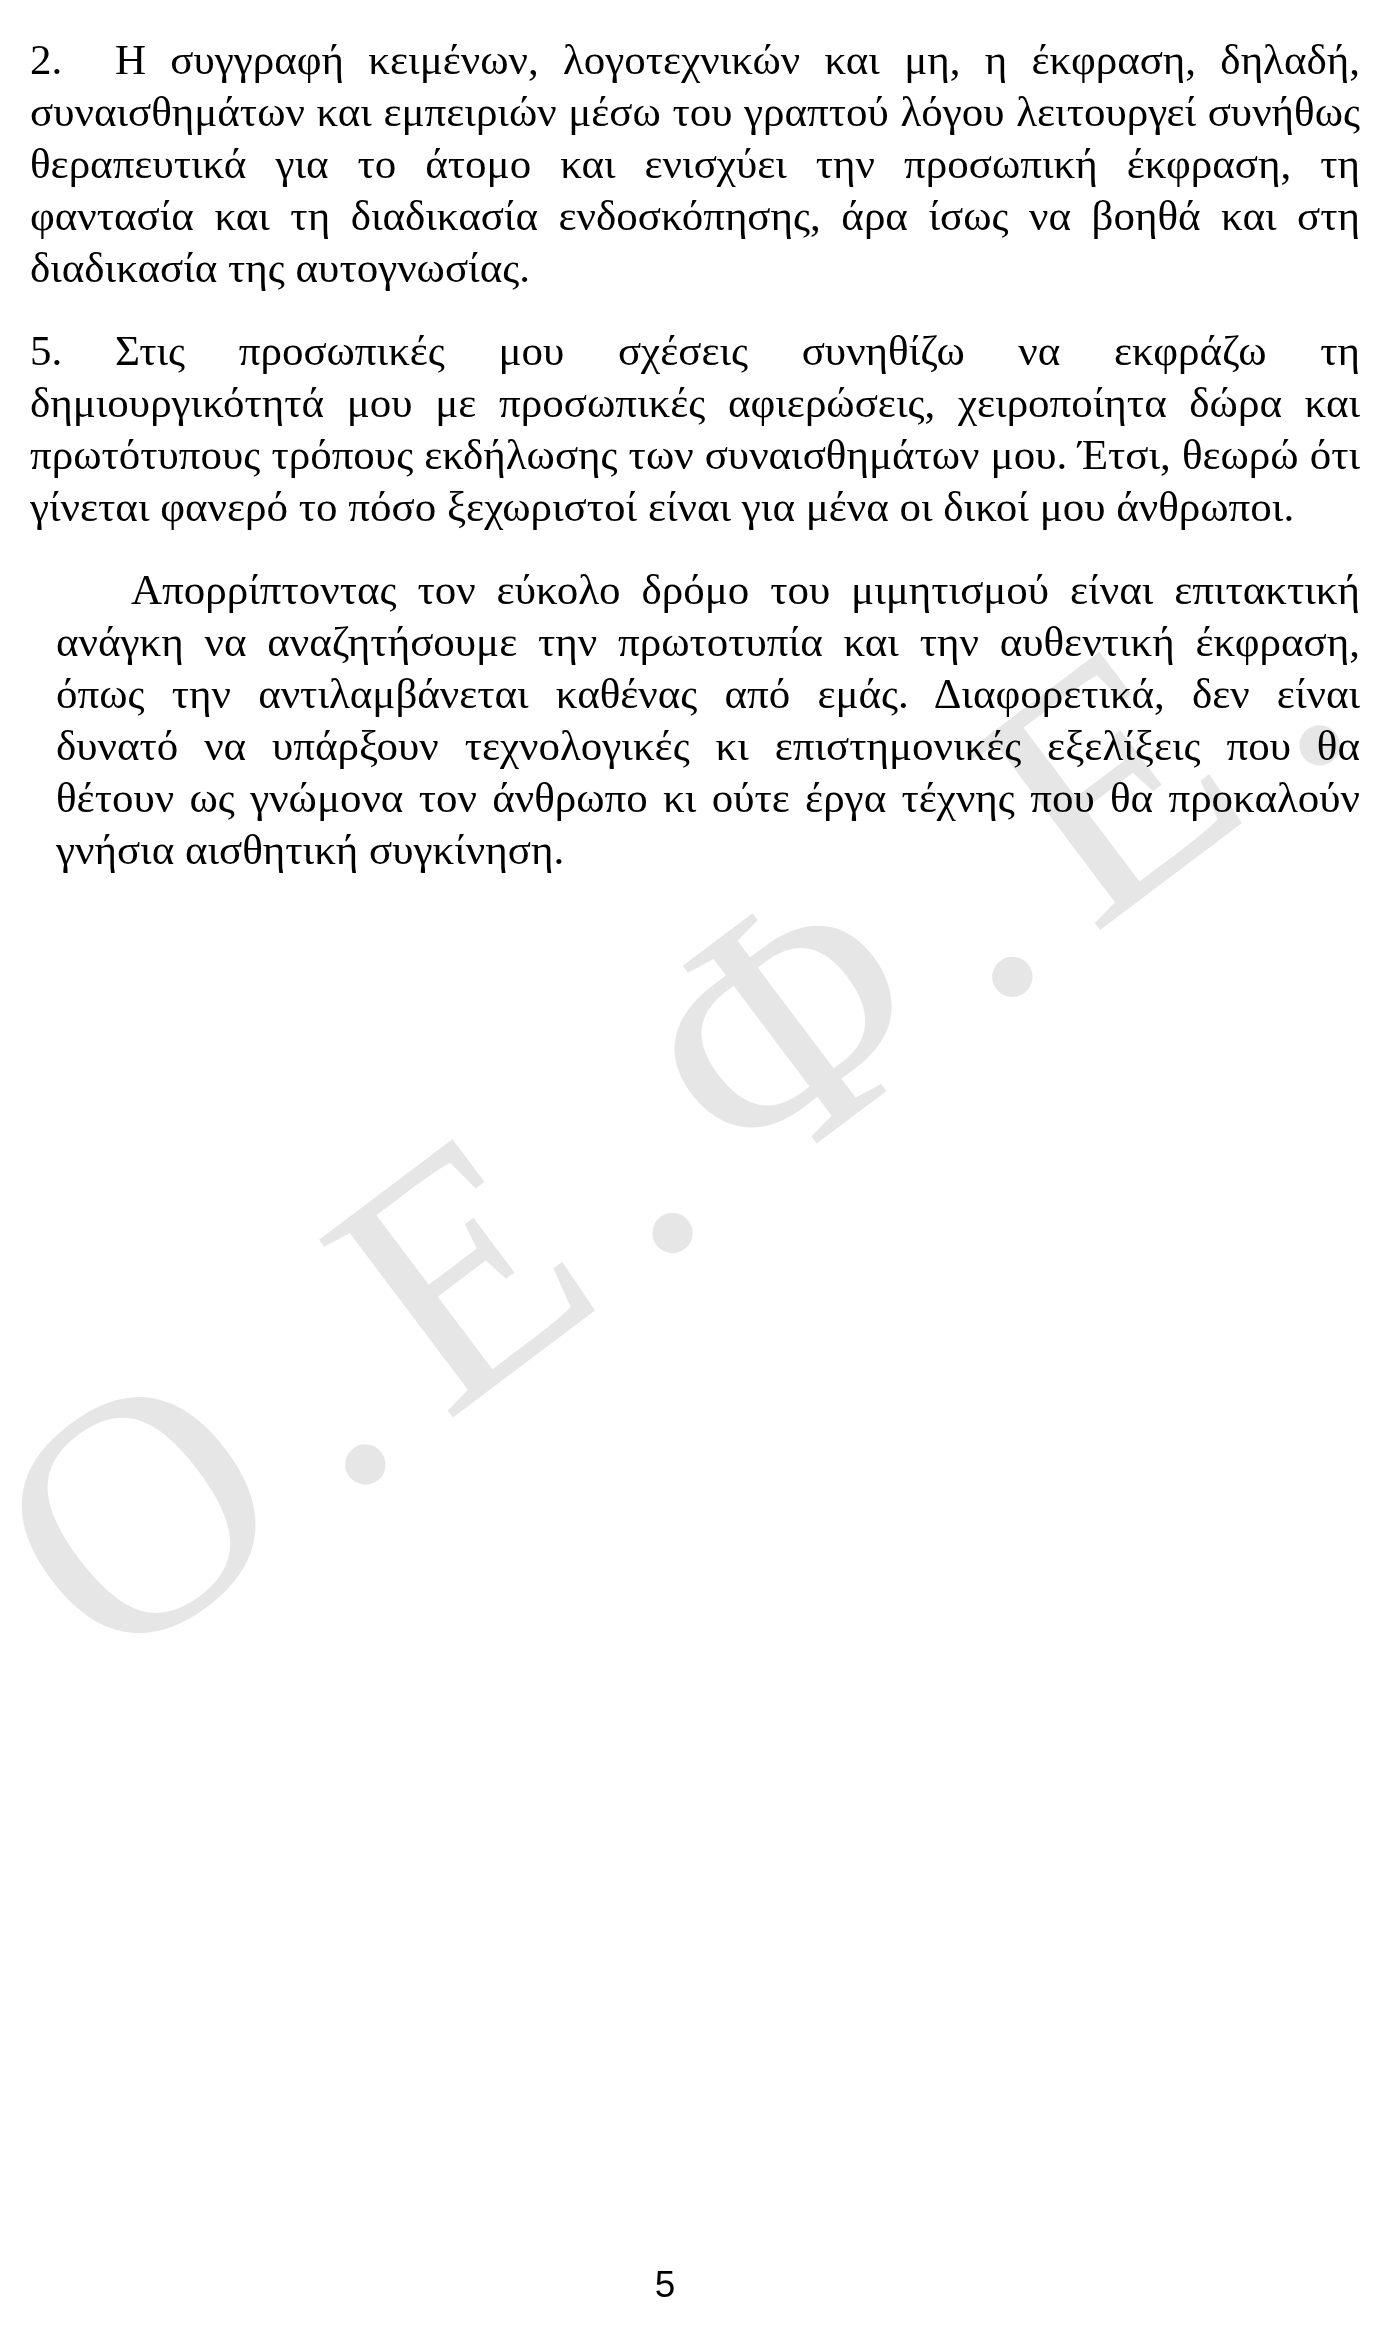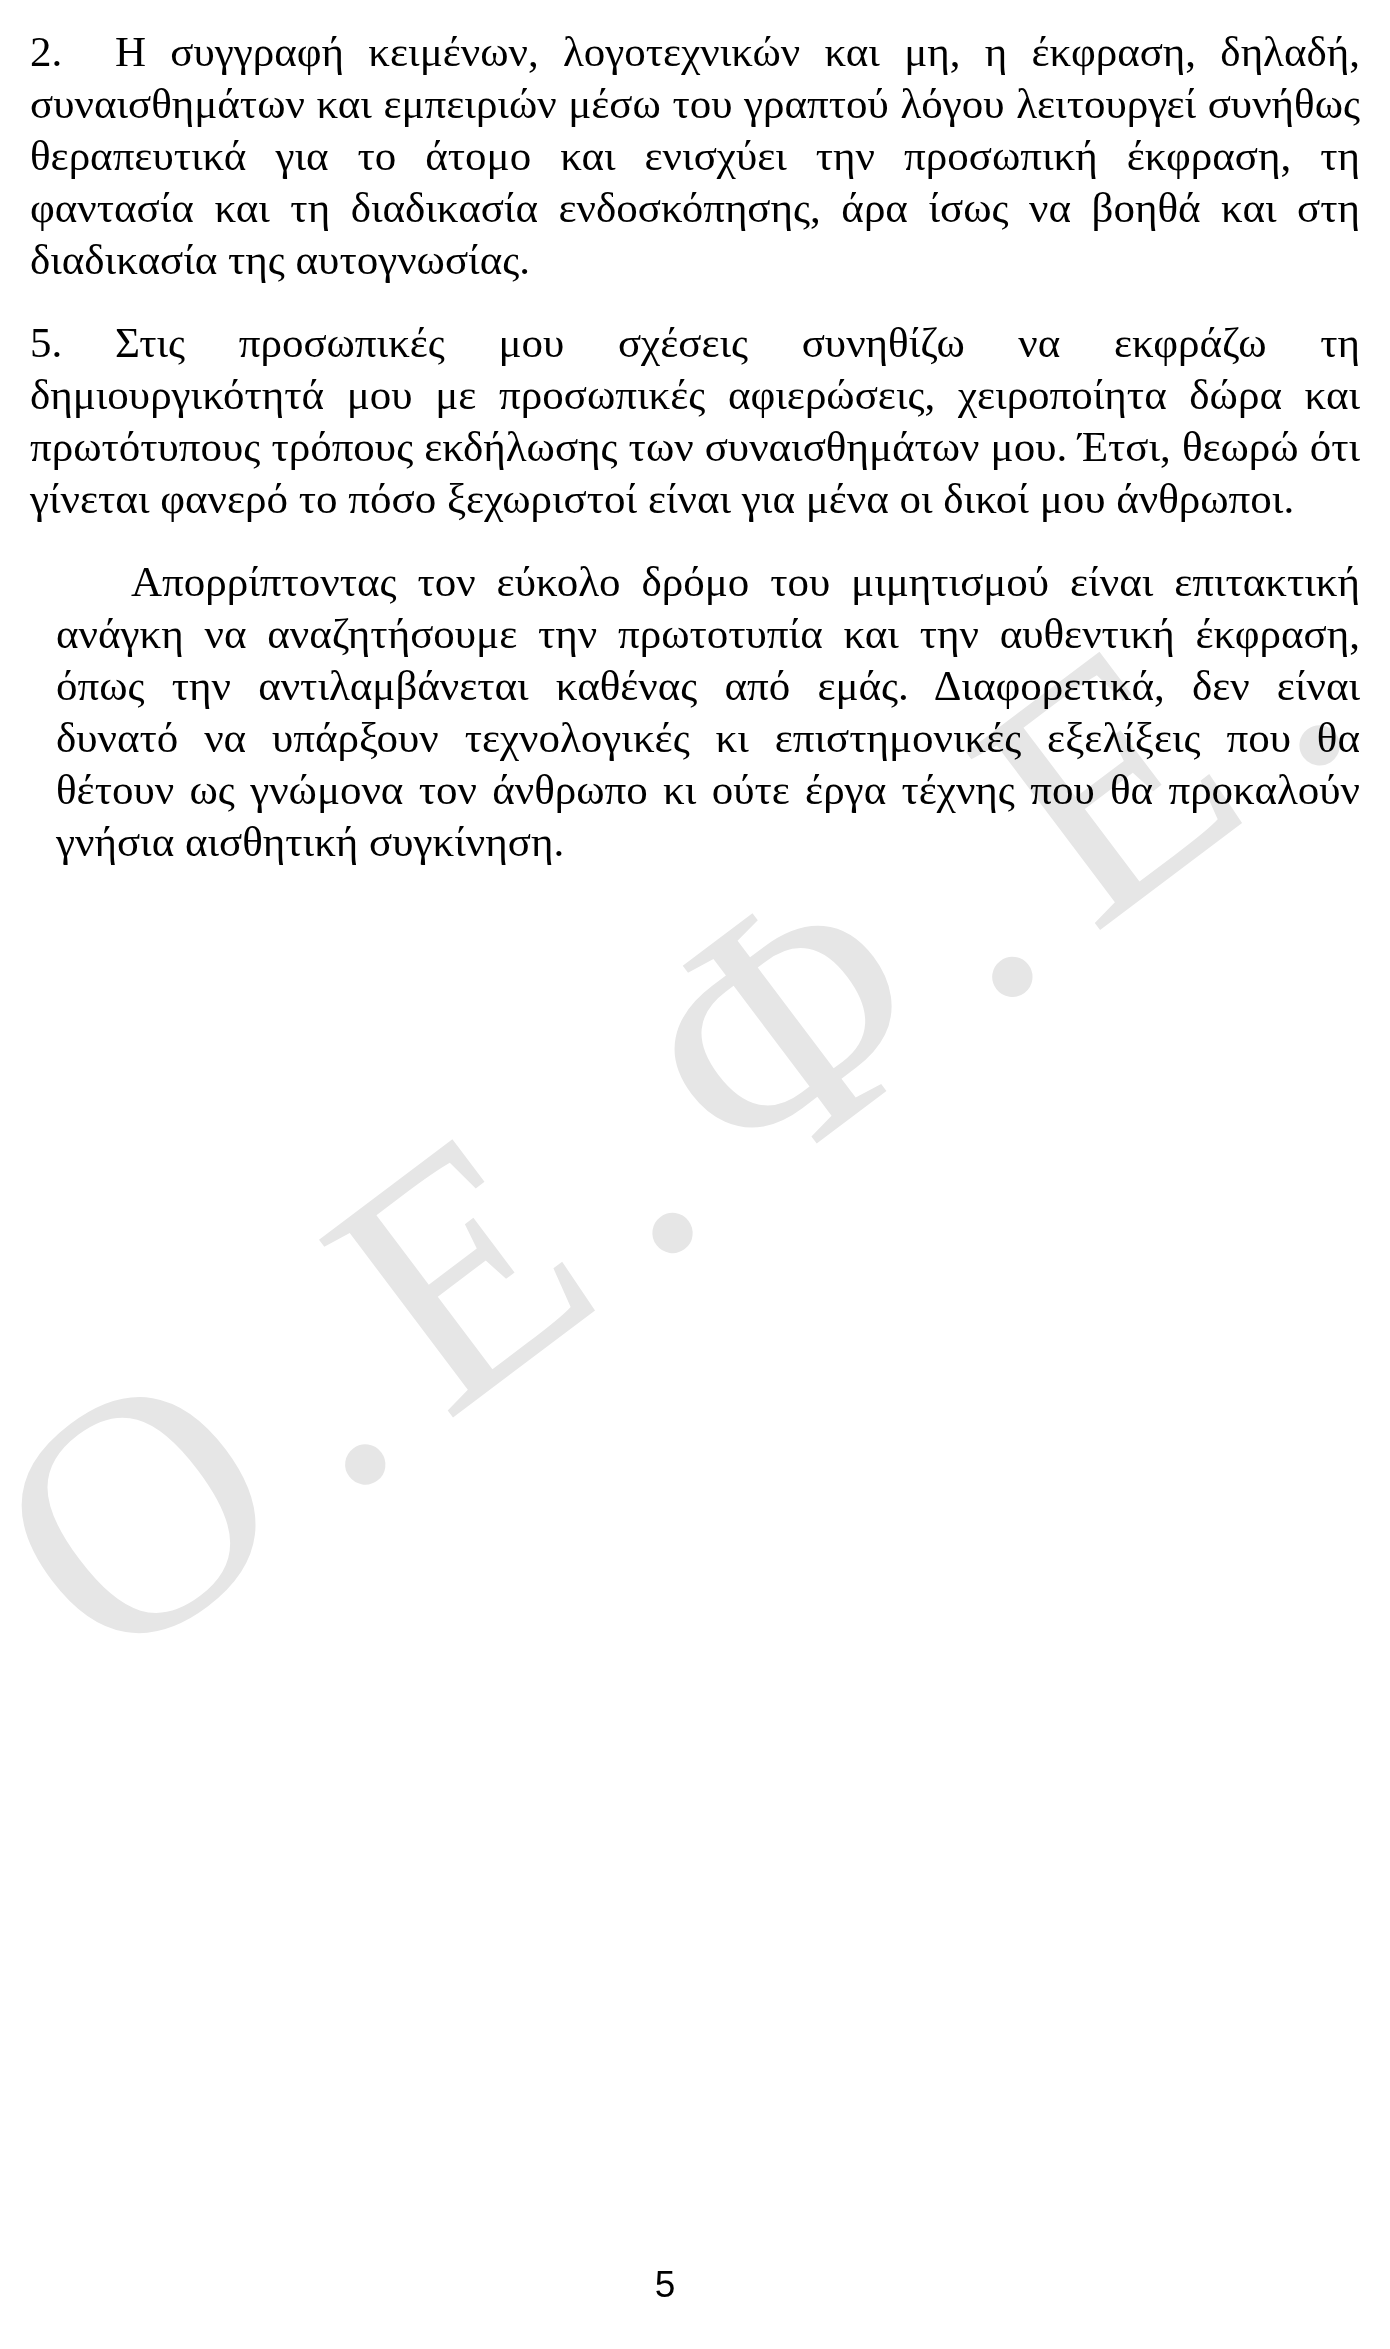--- a/index.html
+++ b/index.html
@@ -26,21 +26,21 @@
     line-height: 1;
     letter-spacing: 46px;
     color: #e6e6e6;
     white-space: nowrap;
     z-index: 0;
     user-select: none;
   }
   .content {
     position: absolute;
     left: 30px;
-    top: 26px;
+    top: 34px;
     width: 1330px;
     z-index: 1;
   }
   .content p {
     margin: 0 0 31px 0;
     font-size: 43px;
     line-height: 52px;
     text-align: justify;
     text-justify: inter-word;
   }

